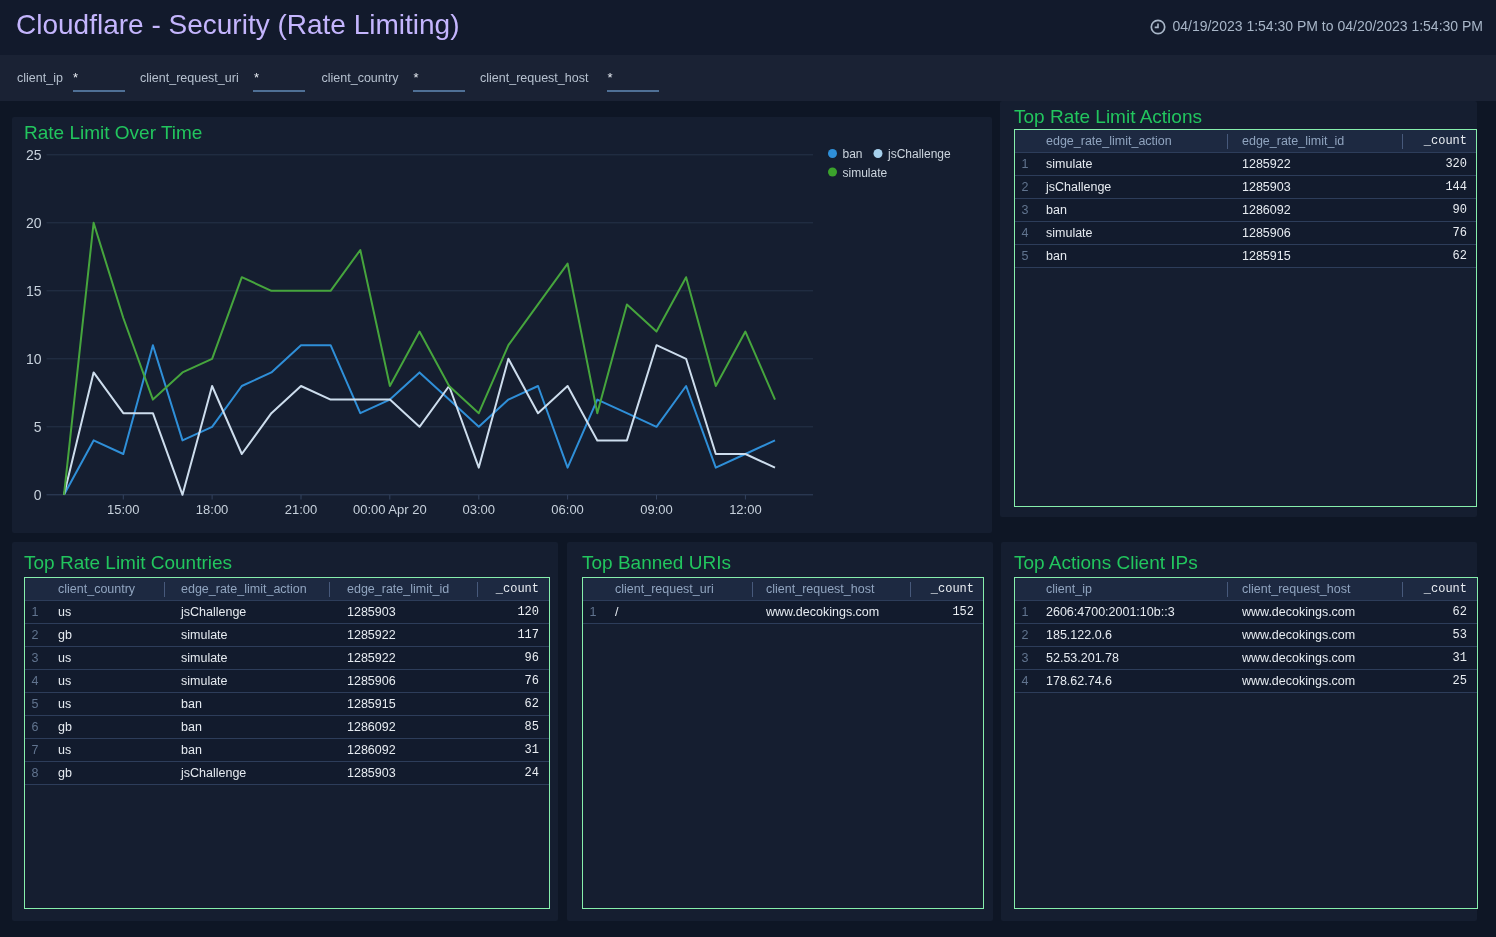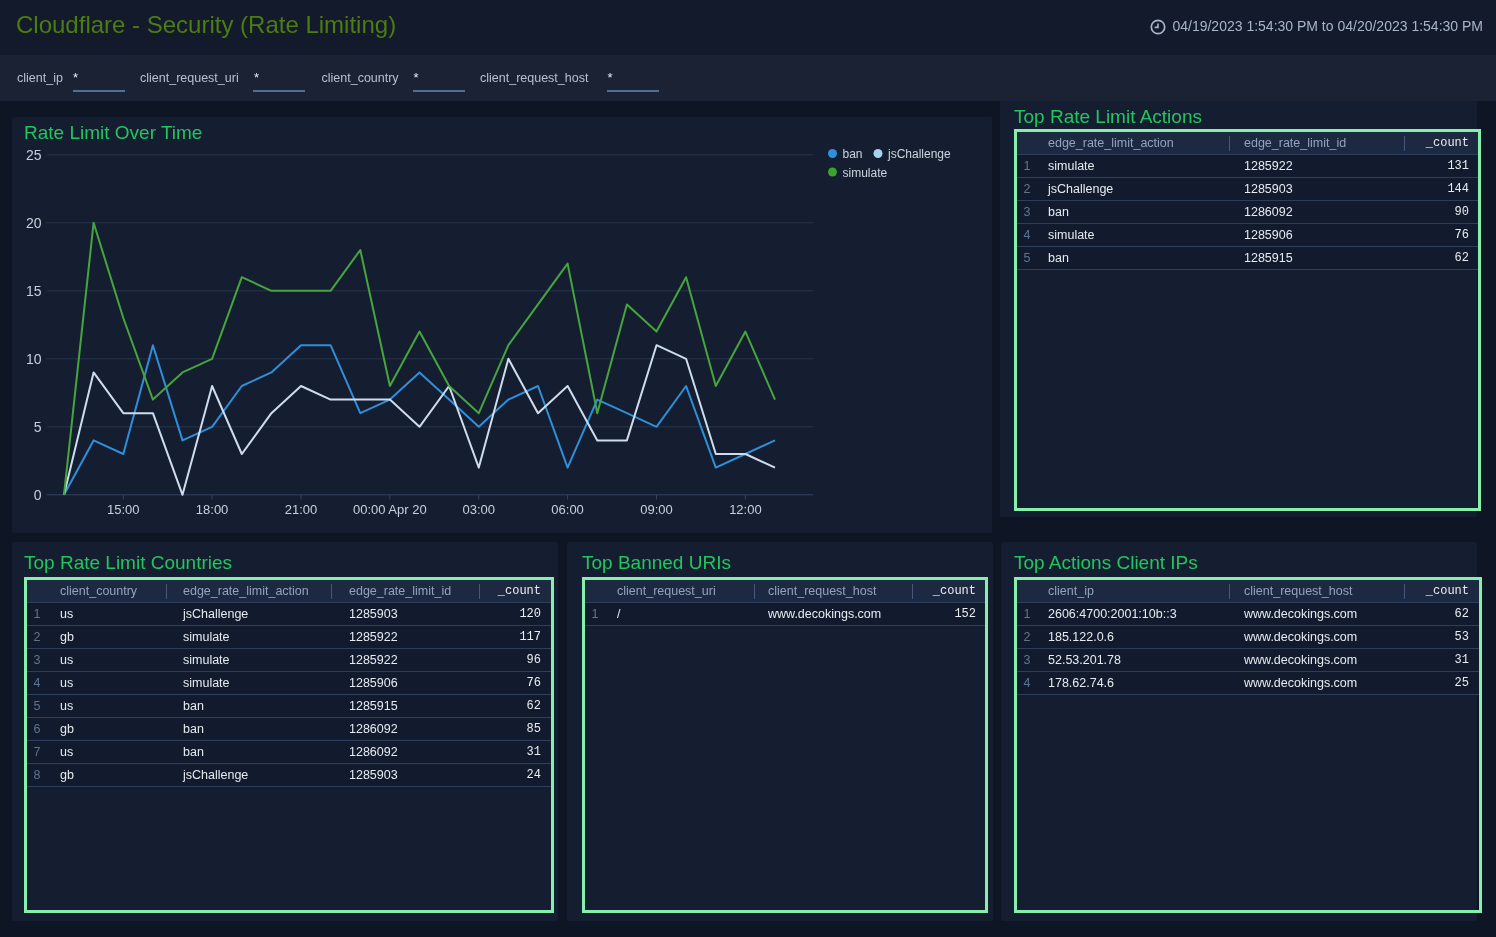--- a/index.html
+++ b/index.html
@@ -1,26 +1,26 @@
 <!DOCTYPE html>
 <html><head>
 <meta charset="utf-8">
 <style>
   html,body{margin:0;padding:0;}
   body{width:1496px;height:937px;background:#0e1625;font-family:"Liberation Sans",sans-serif;position:relative;overflow:hidden;}
   .titlebar{position:absolute;left:0;top:0;width:1496px;height:55px;background:#121a2c;}
-  .pagetitle{position:absolute;left:16px;top:13px;font-size:24px;line-height:24px;color:#4d7c0f;}
+  .pagetitle{position:absolute;left:16px;top:13px;font-size:28px;line-height:24px;color:#c4b5fd;}
   .daterange{position:absolute;right:13px;top:18px;font-size:14px;color:#a8b6c8;}
   .filterbar{position:absolute;left:0;top:55px;width:1496px;height:46px;background:#1a2234;}
   .flabel{position:absolute;top:71px;font-size:12.5px;color:#b6c1cf;}
   .fstar{position:absolute;top:70px;font-size:13px;color:#e8edf3;}
   .funder{position:absolute;top:90px;height:1.5px;width:52px;background:#4f7096;}
   .panel{position:absolute;background:#151e30;border-radius:2px;}
   .ptitle{position:absolute;font-size:19px;color:#22c55e;}
-  .tbl{position:absolute;border:3px solid #86efac;}
+  .tbl{position:absolute;border:1px solid #86efac;}
   .thead{position:absolute;left:0;top:0;right:0;height:22px;background:#1d2941;border-bottom:1px solid #2d3d5a;}
   .th{position:absolute;top:4px;font-size:12.5px;color:#90a4bf;}
   .thr{position:absolute;top:4px;font-size:12px;color:#e9edf2;font-family:"Liberation Mono",monospace;}
   .vsep{position:absolute;top:4px;width:1px;height:15px;background:#47597b;}
   .row{position:absolute;left:0;right:0;height:22px;background:#121b2d;border-bottom:1px solid #2d3d5a;}
   .rnum{position:absolute;top:4px;font-size:12.5px;color:#61748f;}
   .cell{position:absolute;top:4px;font-size:12.5px;color:#e6ebf1;}
   .cnum{position:absolute;top:4px;font-size:12px;color:#e9edf2;font-family:"Liberation Mono",monospace;}
 </style>
 </head>
@@ -109,21 +109,21 @@
     <div class="th" style="left:31px">edge_rate_limit_action</div>
     <div class="th" style="left:227px">edge_rate_limit_id</div>
     <div class="thr" style="right:9px">_count</div>
     <div class="vsep" style="left:212px"></div>
     <div class="vsep" style="left:387px"></div>
   </div>
   <div class="row" style="top:23px">
         <div class="rnum" style="left:0px;width:20px;text-align:center;">1</div>
         <div class="cell" style="left:31px">simulate</div>
         <div class="cell" style="left:227px">1285922</div>
-        <div class="cnum" style="right:9px">131</div>
+        <div class="cnum" style="right:9px">320</div>
       </div>
     <div class="row" style="top:46px">
         <div class="rnum" style="left:0px;width:20px;text-align:center;">2</div>
         <div class="cell" style="left:31px">jsChallenge</div>
         <div class="cell" style="left:227px">1285903</div>
         <div class="cnum" style="right:9px">144</div>
       </div>
     <div class="row" style="top:69px">
         <div class="rnum" style="left:0px;width:20px;text-align:center;">3</div>
         <div class="cell" style="left:31px">ban</div>

